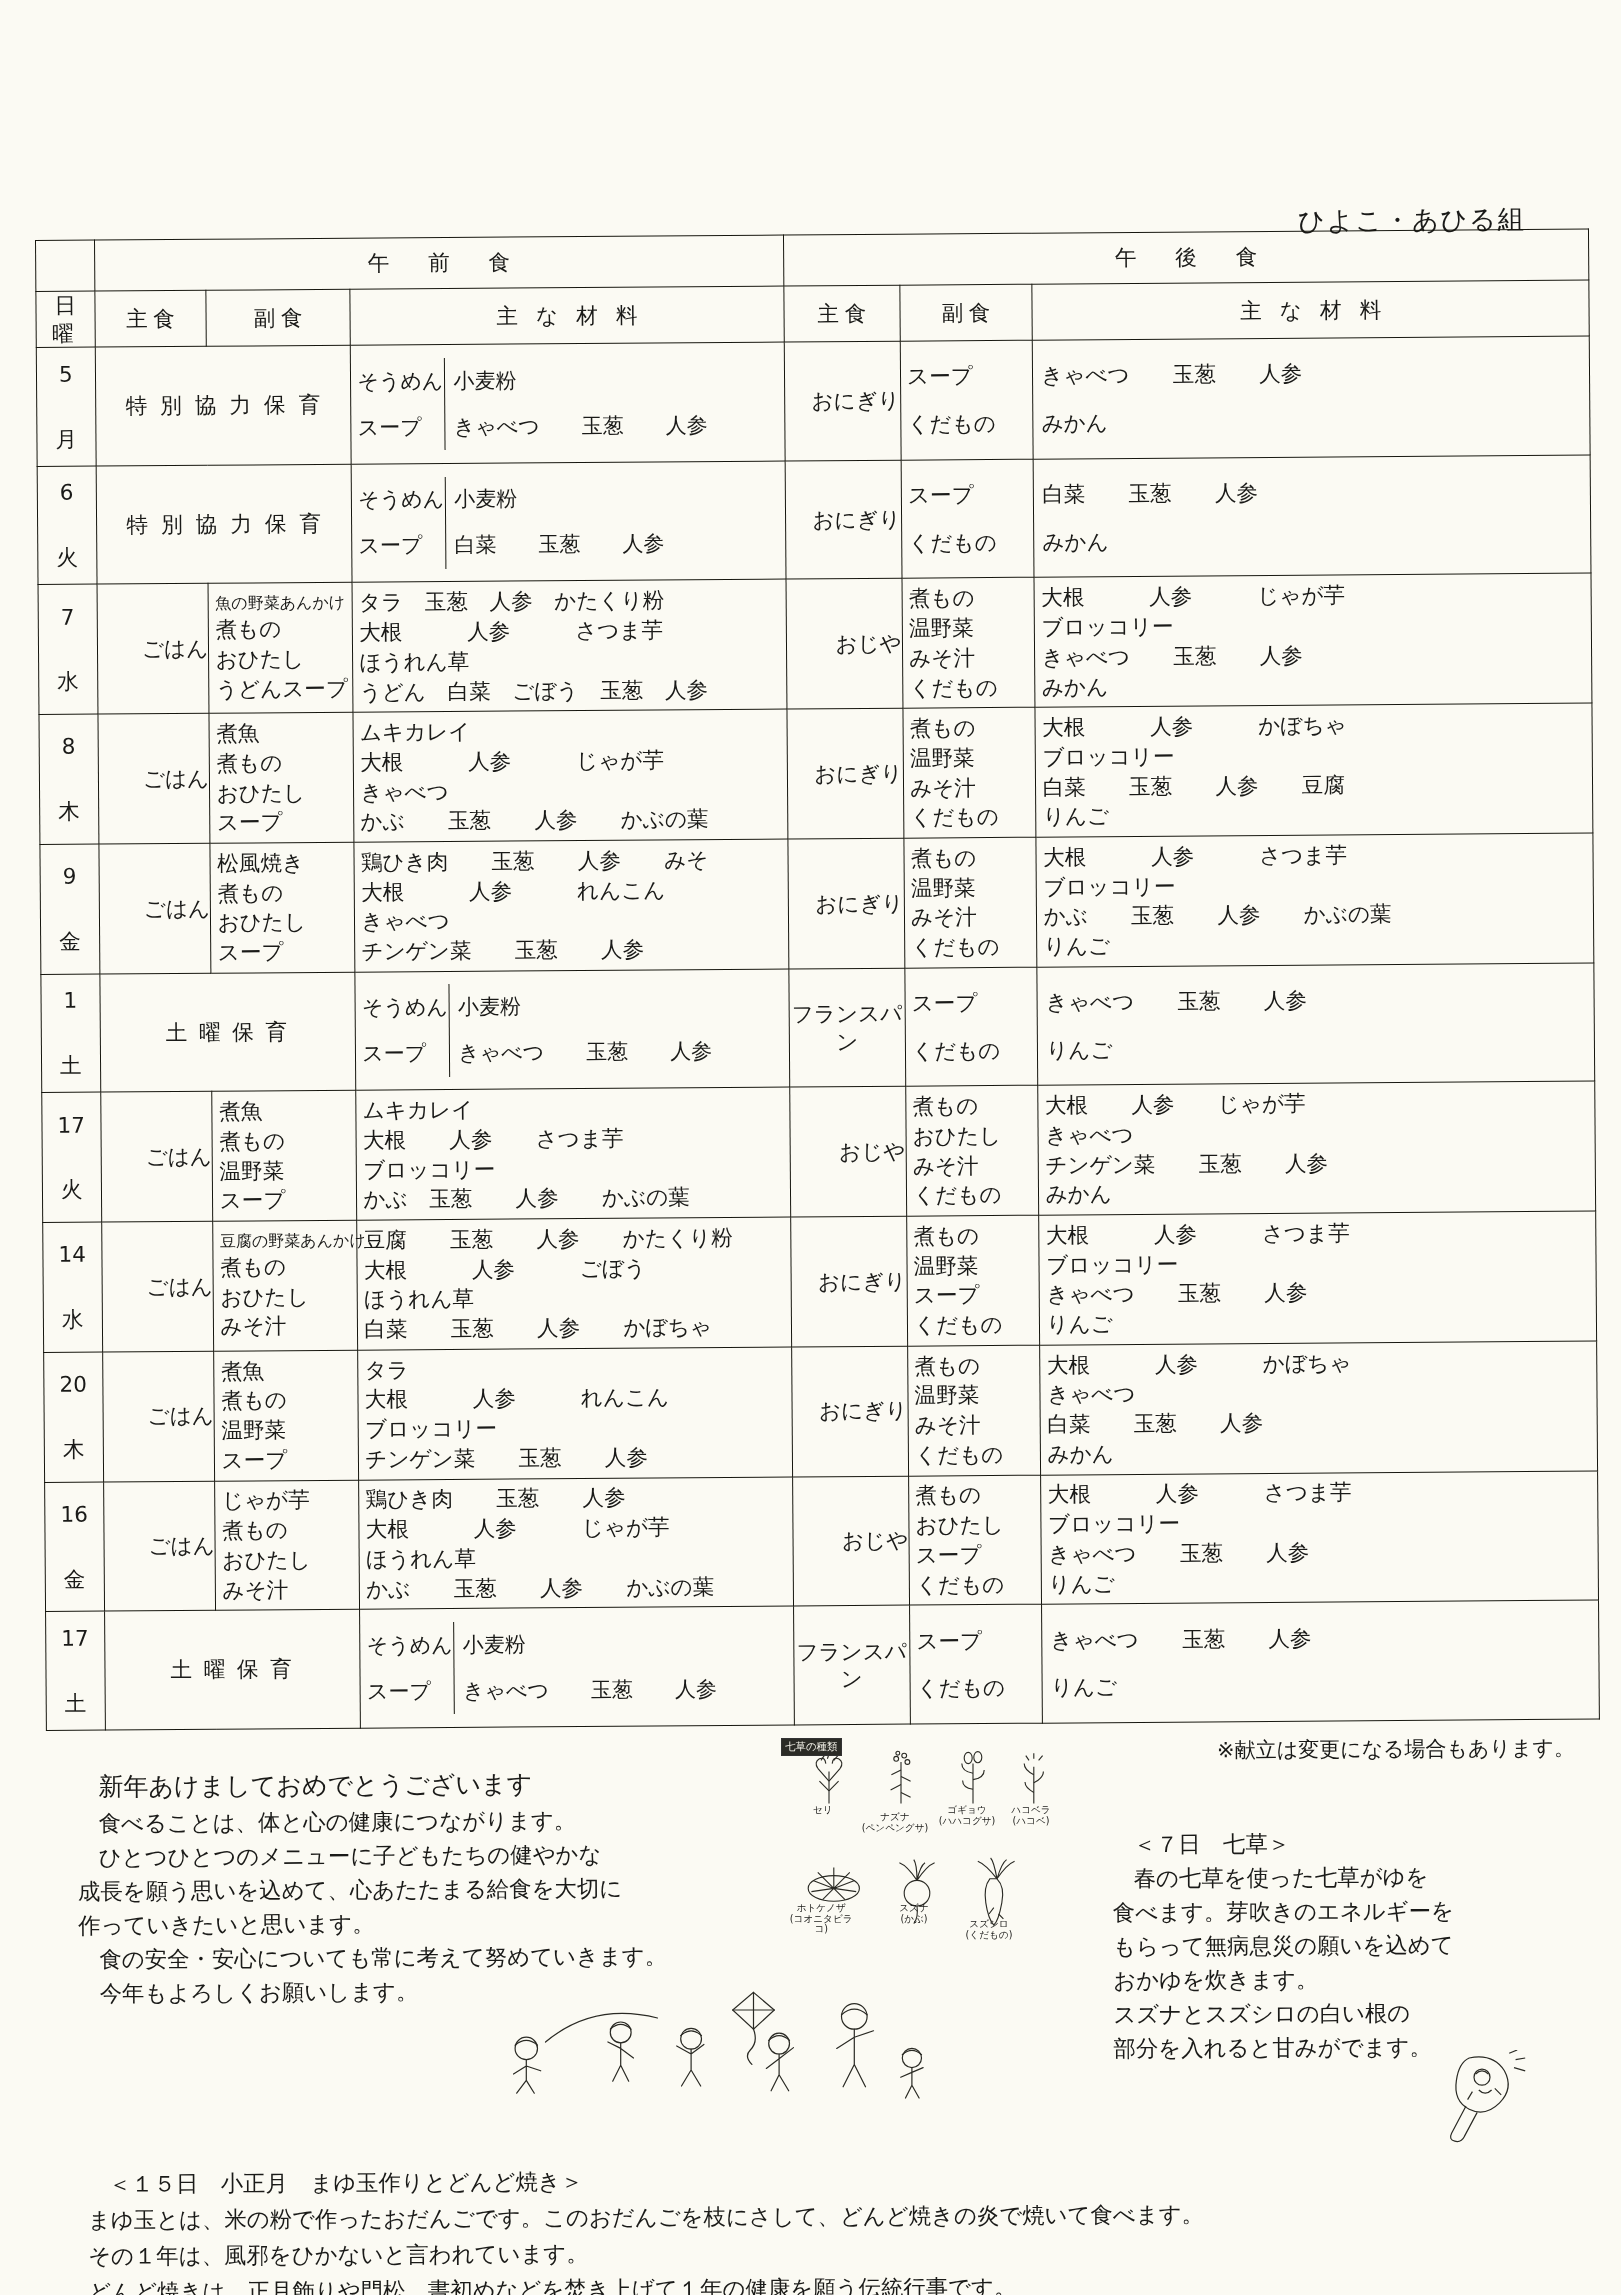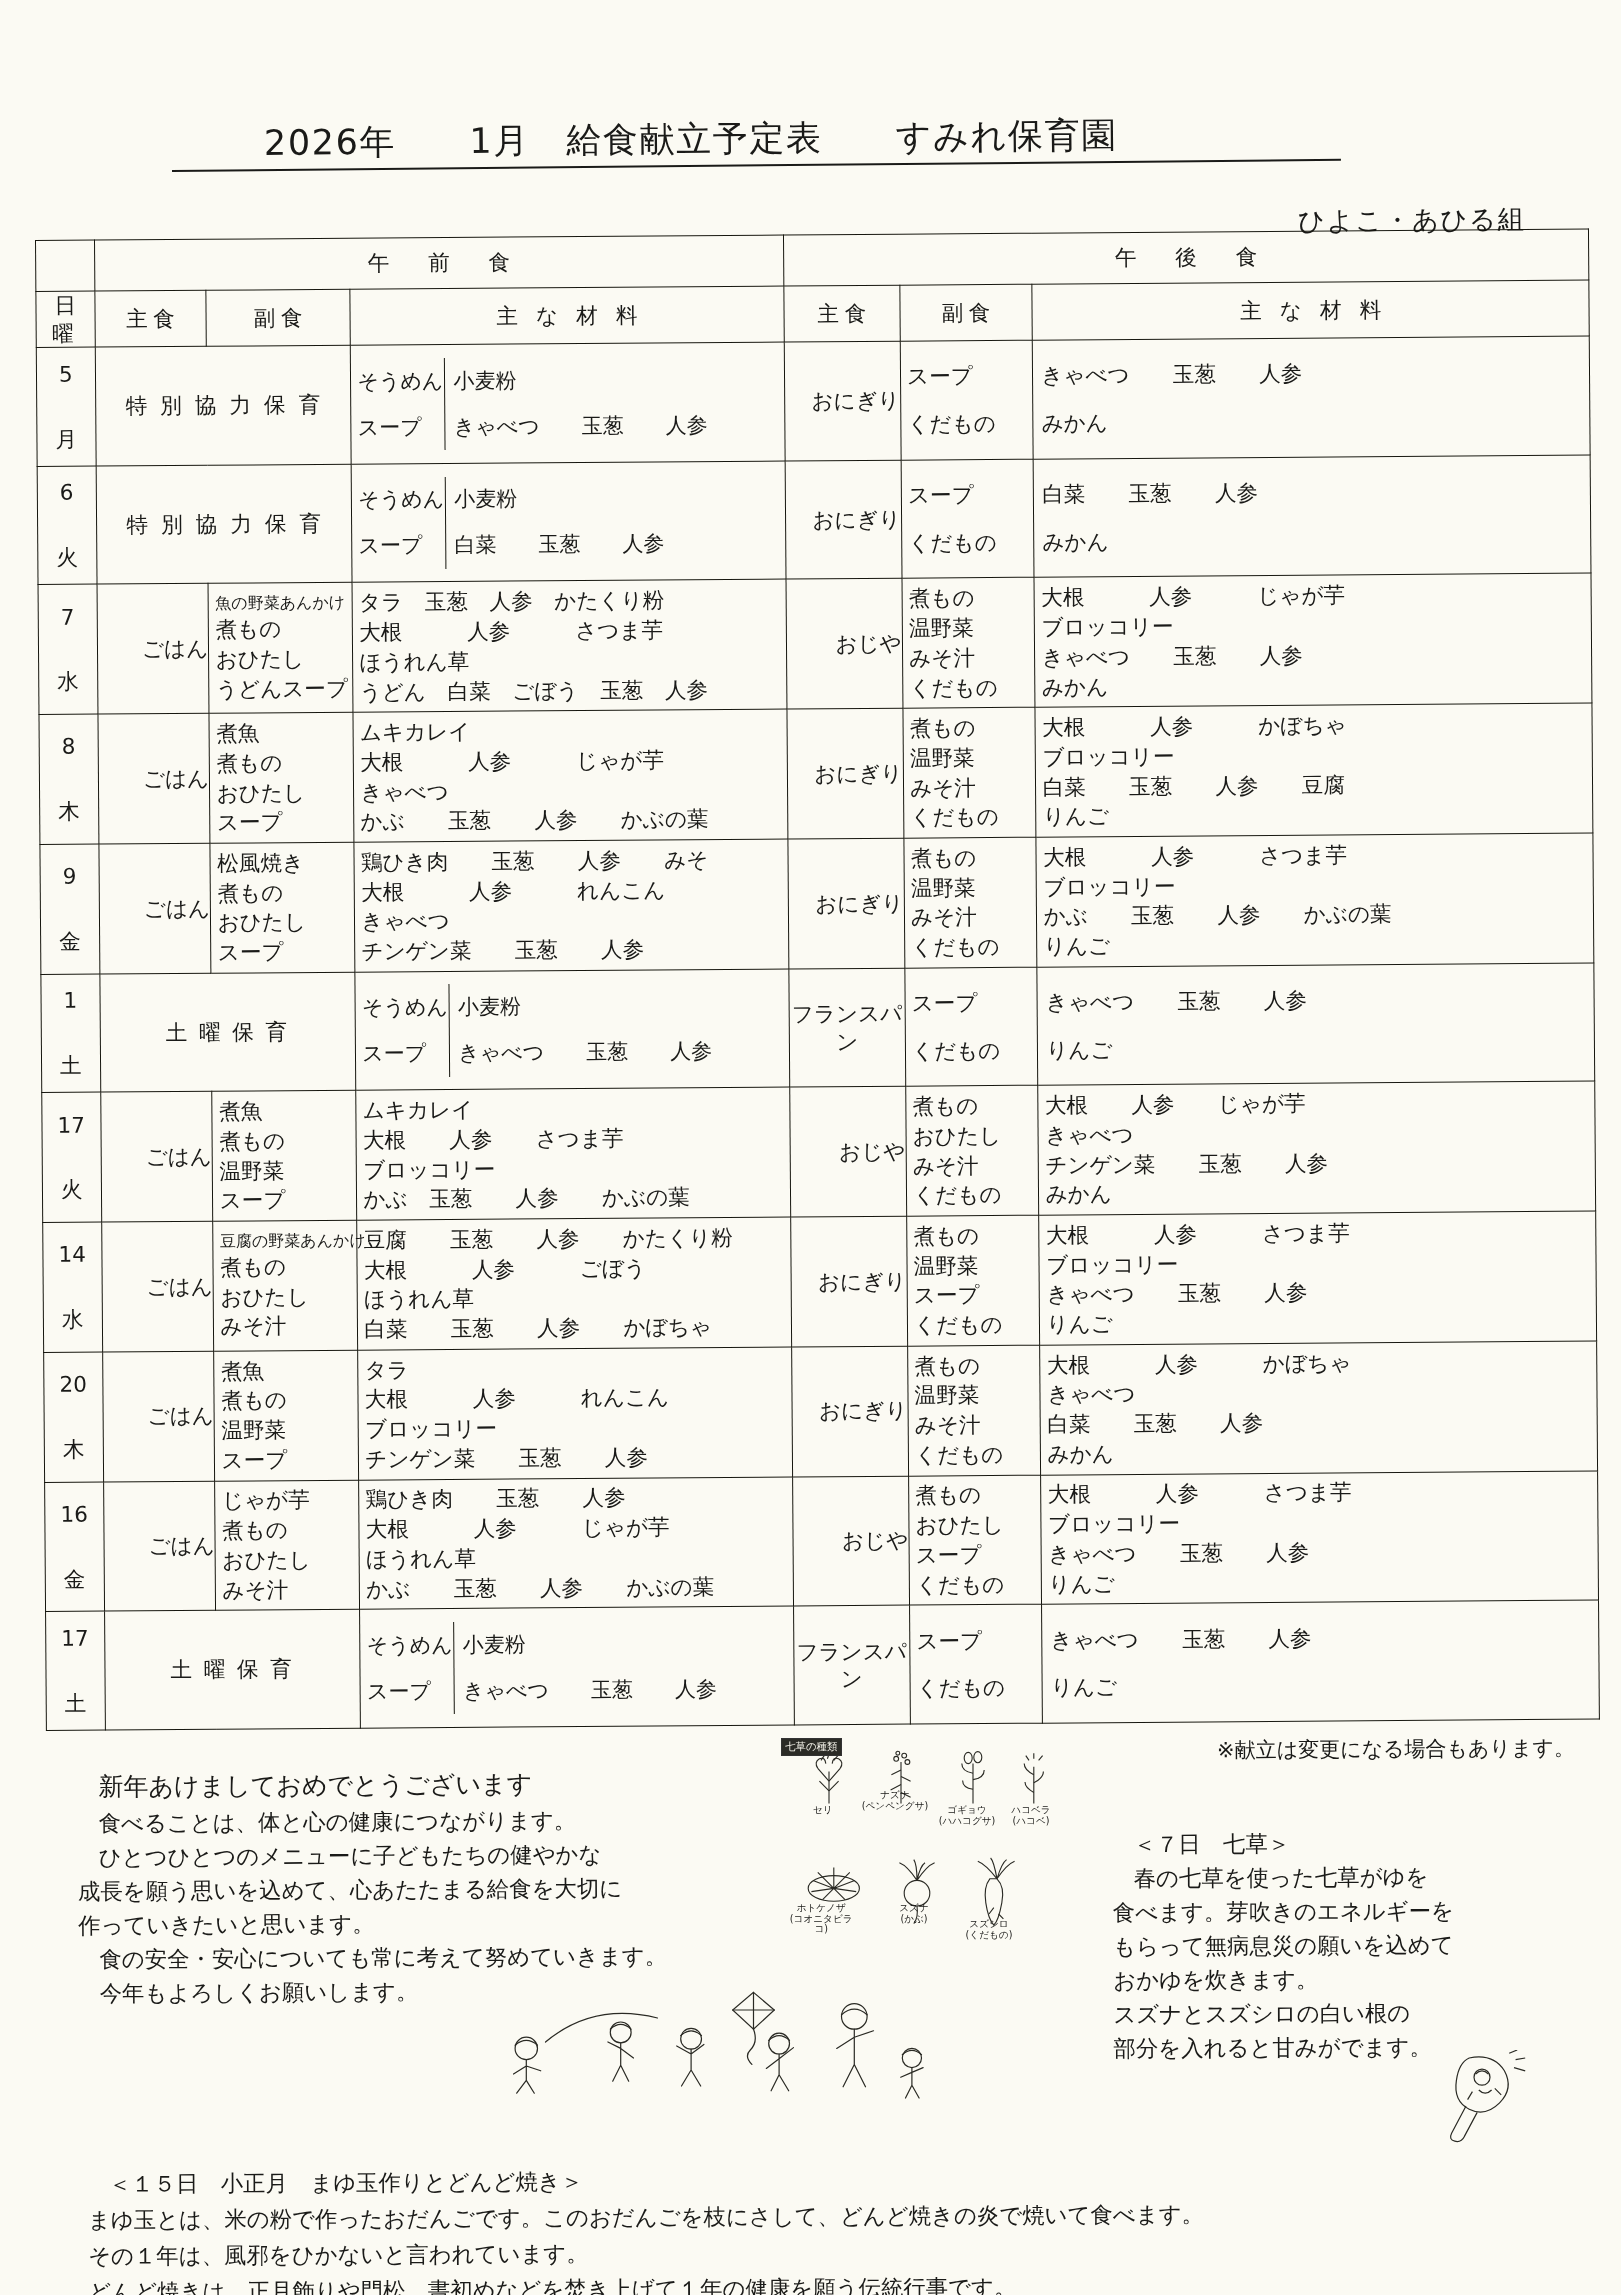--- a/index.html
+++ b/index.html
@@ -101,32 +101,20 @@
   .herb-title{position:absolute;left:0;top:0;font-size:10.4px;border:0.8px solid #333;padding:0.8px 3.2px;background:#2b2b26;color:#f7f5ec;}
   .kids{position:absolute;left:497px;top:1986px;width:577px;height:136px;}
   .hagoita{position:absolute;left:1442px;top:2050px;width:88px;height:104px;}
   svg{display:block;}
 </style>
 </head>
 <body>
 
 <div class="page">
 
-  <div class="title-wrap">
-    <div class="title-line">
-      <span>2026年</span>
-      <span>　　</span>
-      <span>1月</span>
-      <span>　</span>
-      <span>給食献立予定表</span>
-      <span>　　</span>
-      <span>すみれ保育園</span>
-    </div>
-    <div class="title-rule"></div>
-  </div>
   <div class="classline">ひよこ・あひる組</div>
 
   <div class="tbl-wrap">
     <table class="menu">
       <colgroup>
         <col class="c-day">
           <col class="c-sh">
           <col class="c-fuku">
           <col class="c-mat">
         <col class="c-sh2">
@@ -625,21 +613,21 @@
         <g transform="translate(236,140)">
           <path d="M34 36 q10 10 6 30 q-4 22 -10 28 q-7 -8 -10 -28 q-3 -20 5 -30 z"></path>
           <path d="M34 36 q-14 -18 -24 -22 M34 36 q-4 -22 -8 -26 M34 36 q12 -18 22 -22 M34 36 q6 -20 12 -24"></path>
           <path d="M30 72 l-6 8 M36 80 l6 6"></path>
         </g>
       </g>
     </svg>
     <div class="herb-cap" style="left:4.8px;top:67px;">
       <span>セリ</span>
     </div>
-    <div class="herb-cap" style="left:77px;top:52px;">
+    <div class="herb-cap" style="left:77px;top:74px;">
       <span>ナズナ</span><br>
       <span>(ペンペングサ)</span>
     </div>
     <div class="herb-cap" style="left:149px;top:67px;">
       <span>ゴギョウ</span><br>
       <span>(ハハコグサ)</span>
     </div>
     <div class="herb-cap" style="left:213px;top:67px;">
       <span>ハコベラ</span><br>
       <span>(ハコベ)</span>

